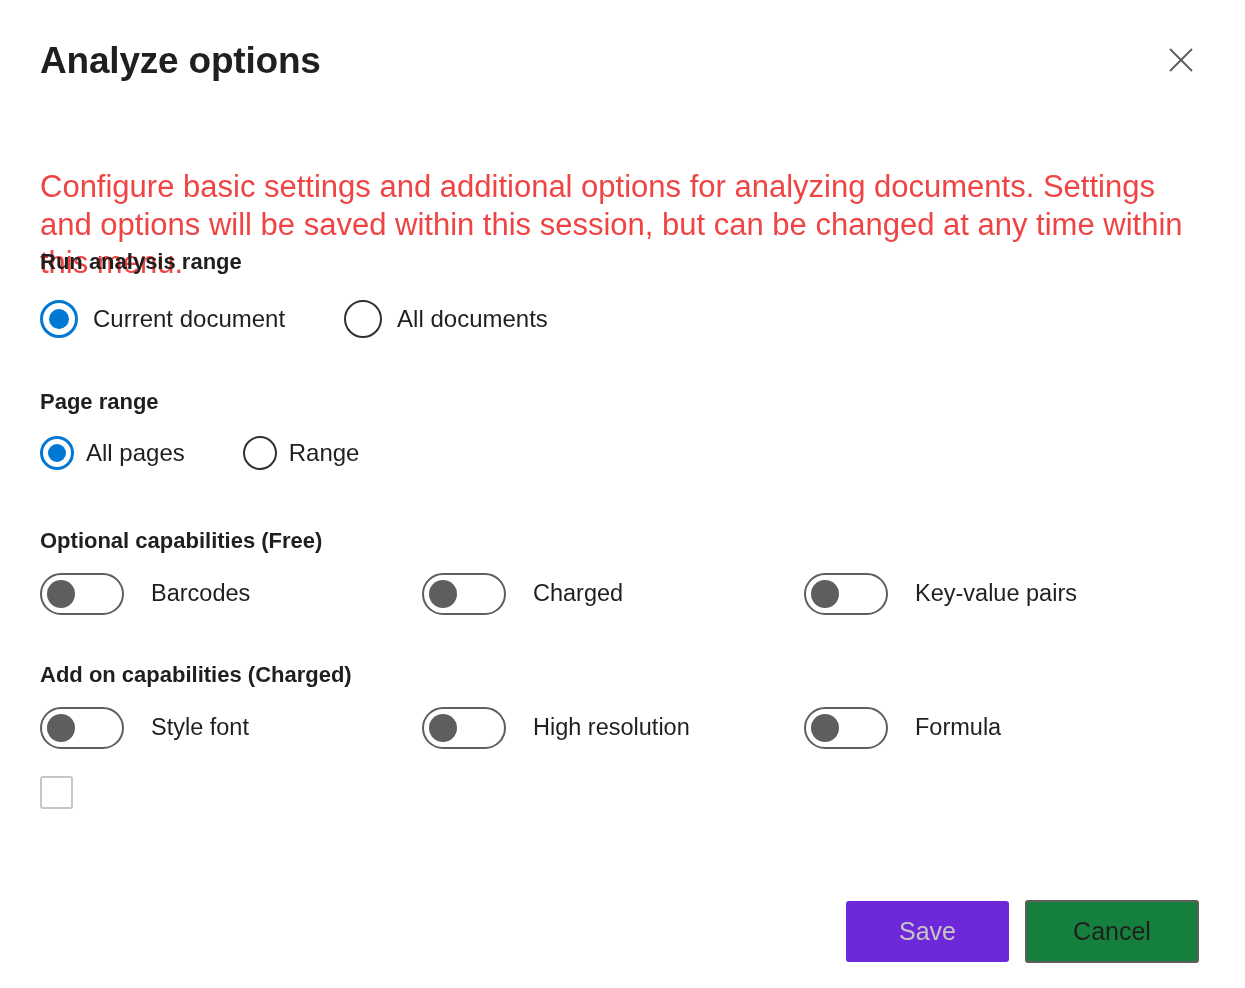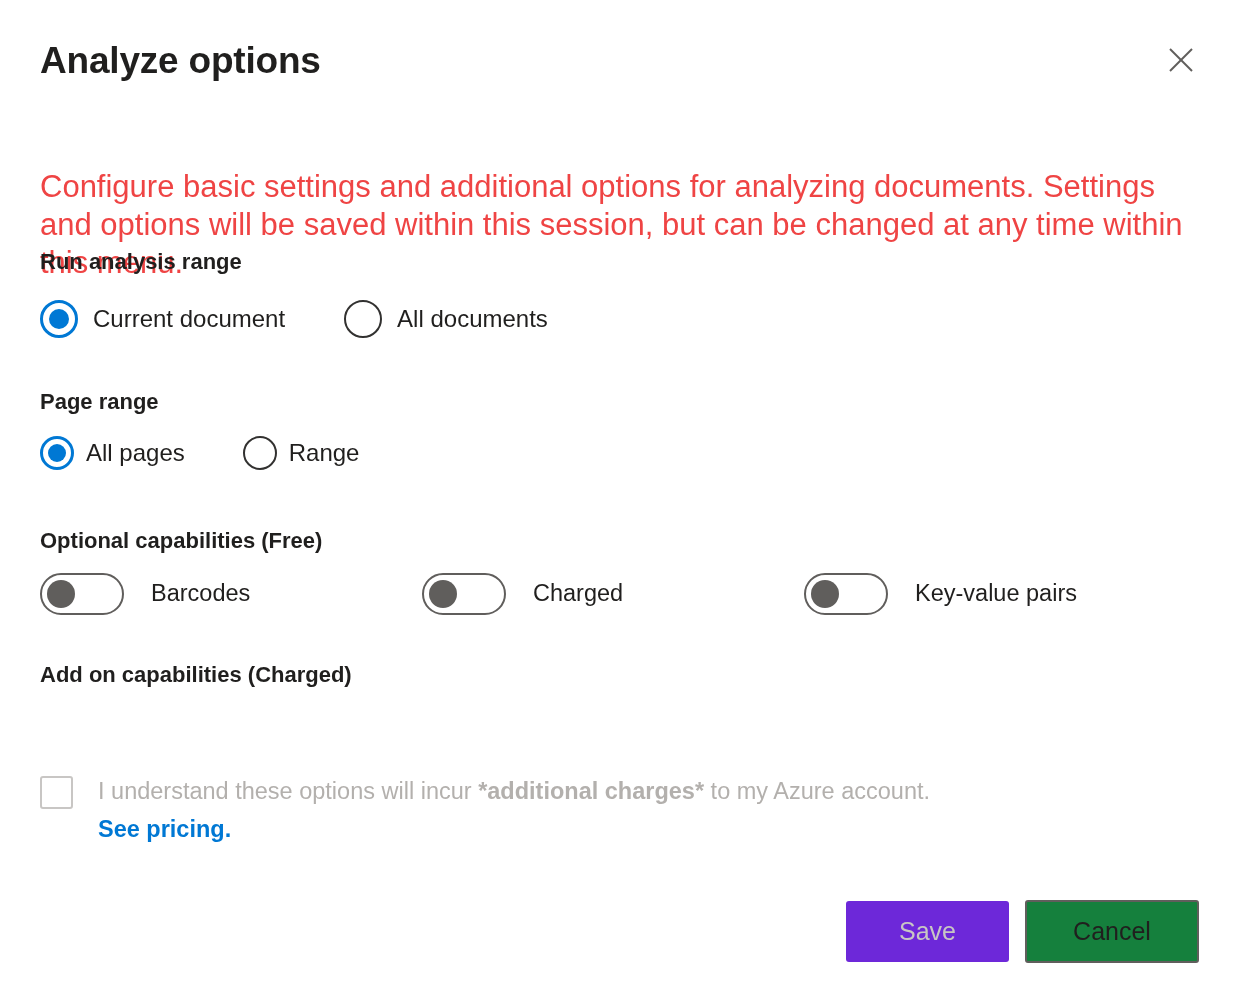--- a/index.html
+++ b/index.html
@@ -332,27 +332,43 @@
     </div>
     <div class="toggle-item col3">
       <button class="toggle-switch">
         <span class="thumb"></span>
       </button>
       <span class="toggle-label">Key-value pairs</span>
     </div>
   </div>
 
   <div class="section-heading" id="heading-addon">Add on capabilities (Charged)</div>
+  <div class="toggle-row" id="row-addon">
+    <div class="toggle-item col1">
+      <button class="toggle-switch">
+        <span class="thumb"></span>
+      </button>
+      <span class="toggle-label">Style font</span>
+    </div>
+    <div class="toggle-item col2">
+      <button class="toggle-switch">
+        <span class="thumb"></span>
+      </button>
+      <span class="toggle-label">High resolution</span>
+    </div>
+    <div class="toggle-item col3">
+      <button class="toggle-switch">
+        <span class="thumb"></span>
+      </button>
+      <span class="toggle-label">Formula</span>
+    </div>
+  </div>
 
   <div class="consent">
     <span class="checkbox-mark"></span>
-    <div class="consent-text">
-      <span>I understand these options will incur </span><span class="strong">*additional charges*</span><span> to my Azure account.</span>
-      <a class="pricing-link">See pricing.</a>
-    </div>
   </div>
 
   <div class="footer">
     <button class="btn btn-save">Save</button>
     <button class="btn btn-cancel">Cancel</button>
   </div>
 
 </div>
 
 </body></html>

